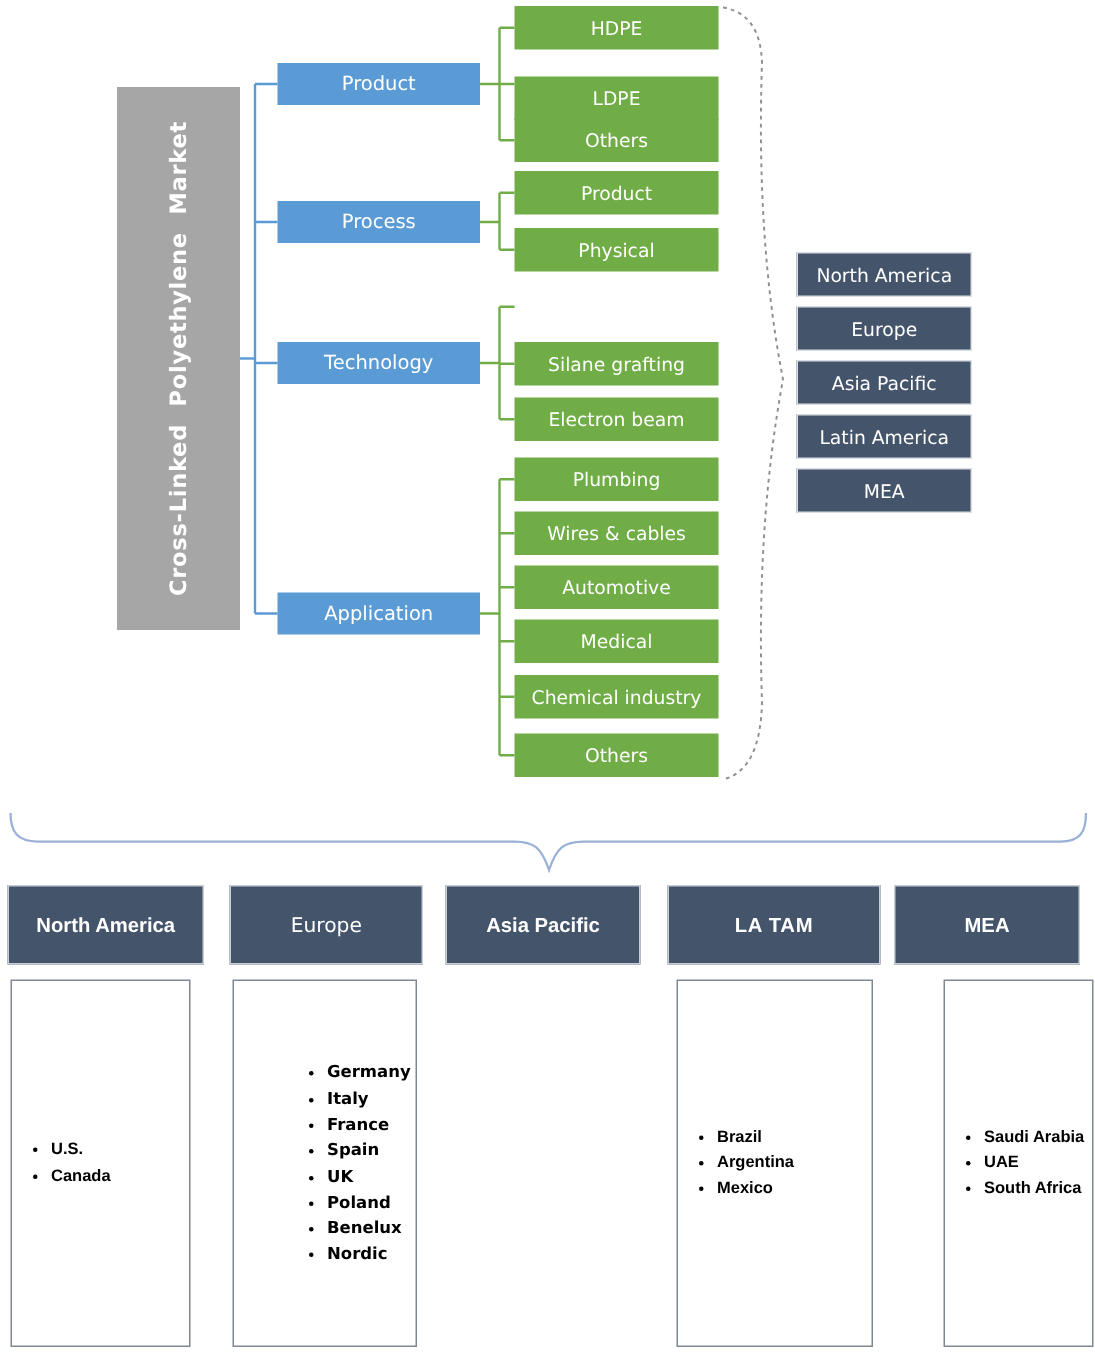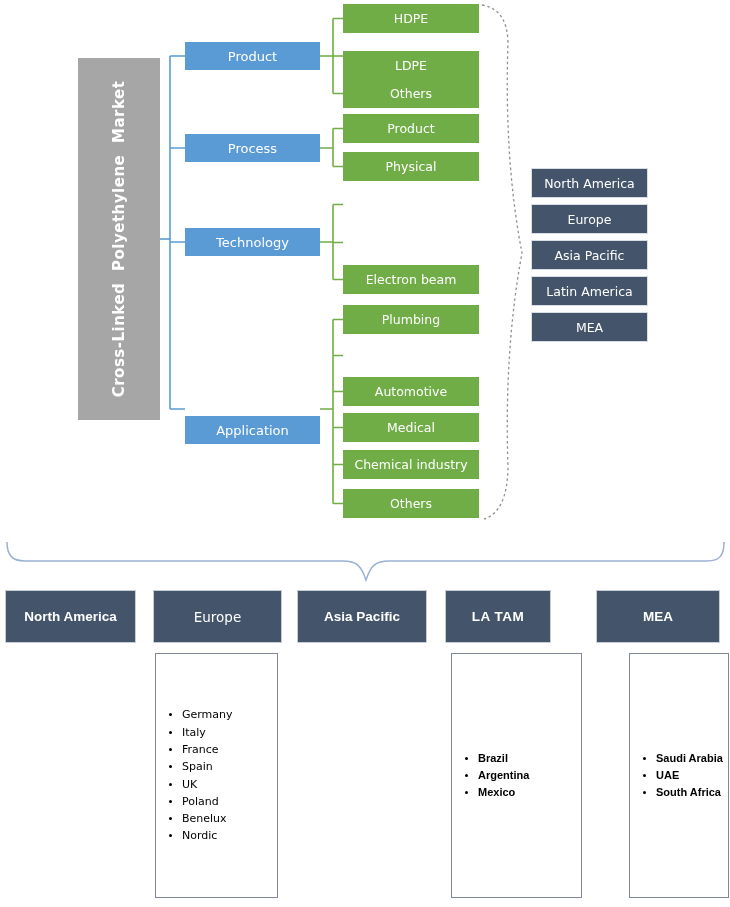--- a/index.html
+++ b/index.html
@@ -8,47 +8,47 @@
   svg.wires{position:absolute;left:0;top:0;pointer-events:none;}
 
   .box{position:absolute;display:flex;align-items:center;justify-content:center;
        color:#ffffff;text-align:right;box-sizing:border-box;}
 
   .root-box{left:78px;top:58px;width:82px;height:362px;background:#a6a6a6;}
   .root-box .vtext{transform:rotate(-90deg);white-space:nowrap;font-size:15px;
        font-weight:bold;letter-spacing:.5px;word-spacing:6px;color:#ffffff;}
 
   .cat{left:185px;width:135px;height:28px;background:#5b9bd5;font-size:13px;}
-  .cat.p1{top:42px}.cat.p2{top:134px}.cat.p3{top:228px}.cat.p4{top:416px}
+  .cat.p1{top:42px}.cat.p2{top:134px}.cat.p3{top:228px}.cat.p4{top:395px}
 
   .leaf{left:343px;width:136px;height:29px;background:#70ad47;font-size:12.5px;}
   .l1{top:4px}.l2{top:51px}.l3{top:79px}.l4{top:114px}.l5{top:152px}
   .l6{top:190px}.l7{top:228px}.l8{top:265px}.l9{top:305px}.l10{top:341px}
   .l11{top:377px}.l12{top:413px}.l13{top:450px}.l14{top:489px}
 
   .region{left:531px;width:117px;height:30px;background:#44546a;font-size:12.5px;
           border:1px solid #d9dee5;}
   .r1{top:168px}.r2{top:204px}.r3{top:240px}.r4{top:276px}.r5{top:312px}
 
   .col-header{top:590px;height:53px;background:#44546a;font-size:13.5px;
           font-family:"Liberation Sans",sans-serif;font-weight:bold;
           border:1px solid #c8ced6;}
   .col-header.light{font-family:"DejaVu Sans",sans-serif;font-weight:400;}
   .ch1{left:5px;width:131px}.ch2{left:153px;width:129px}.ch3{left:297px;width:130px}
-  .ch4{left:445px;width:106px;letter-spacing:.5px}.ch5{left:596px;width:124px}
+  .ch4{left:445px;width:142px;letter-spacing:.5px}.ch5{left:596px;width:124px}
 
   .col-list{position:absolute;top:653px;height:245px;background:#ffffff;
           border:1.5px solid #7f8894;box-sizing:border-box;
           display:flex;align-items:center;}
   .cl1{left:7px;width:120px}.cl2{left:155px;width:123px}.cl3{left:304px;width:123px}
   .cl4{left:451px;width:131px}.cl5{left:629px;width:100px}
   .col-list ul{margin:0;padding:0 4px 0 26px;width:100%;box-sizing:border-box;}
   .col-list li{font-family:"Liberation Sans",sans-serif;font-weight:bold;
           font-size:11px;line-height:17.3px;color:#000000;}
-  .col-list.light li{font-family:"DejaVu Sans",sans-serif;font-weight:400;}
+  .col-list.light li{font-family:"DejaVu Sans",sans-serif;font-weight:700;margin-left:36px;}
   .col-list li::marker{font-size:10px;color:#000;}
 </style>
 </head>
 <body>
 
 <div class="stage">
 
   <svg class="wires" width="730" height="907" viewBox="0 0 730 907">
 
     <g stroke="#5b9bd5" stroke-width="1.6" fill="none">
@@ -76,39 +76,47 @@
   <div class="box cat p1">Product</div>
   <div class="box cat p3">Technology</div>
   <div class="box cat p2">Process</div>
   <div class="box cat p4">Application</div>
 
   <div class="box leaf l1">HDPE</div>
   <div class="box leaf l2">LDPE</div>
   <div class="box leaf l3">Others</div>
   <div class="box leaf l4">Product</div>
   <div class="box leaf l5">Physical</div>
+  <div class="box leaf l7">Silane grafting</div>
   <div class="box leaf l8">Electron beam</div>
   <div class="box leaf l9">Plumbing</div>
+  <div class="box leaf l10">Wires &amp; cables</div>
   <div class="box leaf l11">Automotive</div>
   <div class="box leaf l12">Medical</div>
   <div class="box leaf l13">Chemical industry</div>
   <div class="box leaf l14">Others</div>
 
   <div class="box region r1">North America</div>
   <div class="box region r2">Europe</div>
   <div class="box region r3">Asia Pacific</div>
   <div class="box region r4">Latin America</div>
   <div class="box region r5">MEA</div>
 
   <div class="box col-header ch1">North America</div>
   <div class="box col-header ch2 light">Europe</div>
   <div class="box col-header ch3">Asia Pacific</div>
   <div class="box col-header ch4">LA TAM</div>
   <div class="box col-header ch5">MEA</div>
 
+  <div class="col-list cl1">
+    <ul>
+        <li>U.S.</li>
+        <li>Canada</li>
+      </ul>
+  </div>
   <div class="col-list cl2 light">
     <ul>
         <li>Germany</li>
         <li>Italy</li>
         <li>France</li>
         <li>Spain</li>
         <li>UK</li>
         <li>Poland</li>
         <li>Benelux</li>
         <li>Nordic</li>

